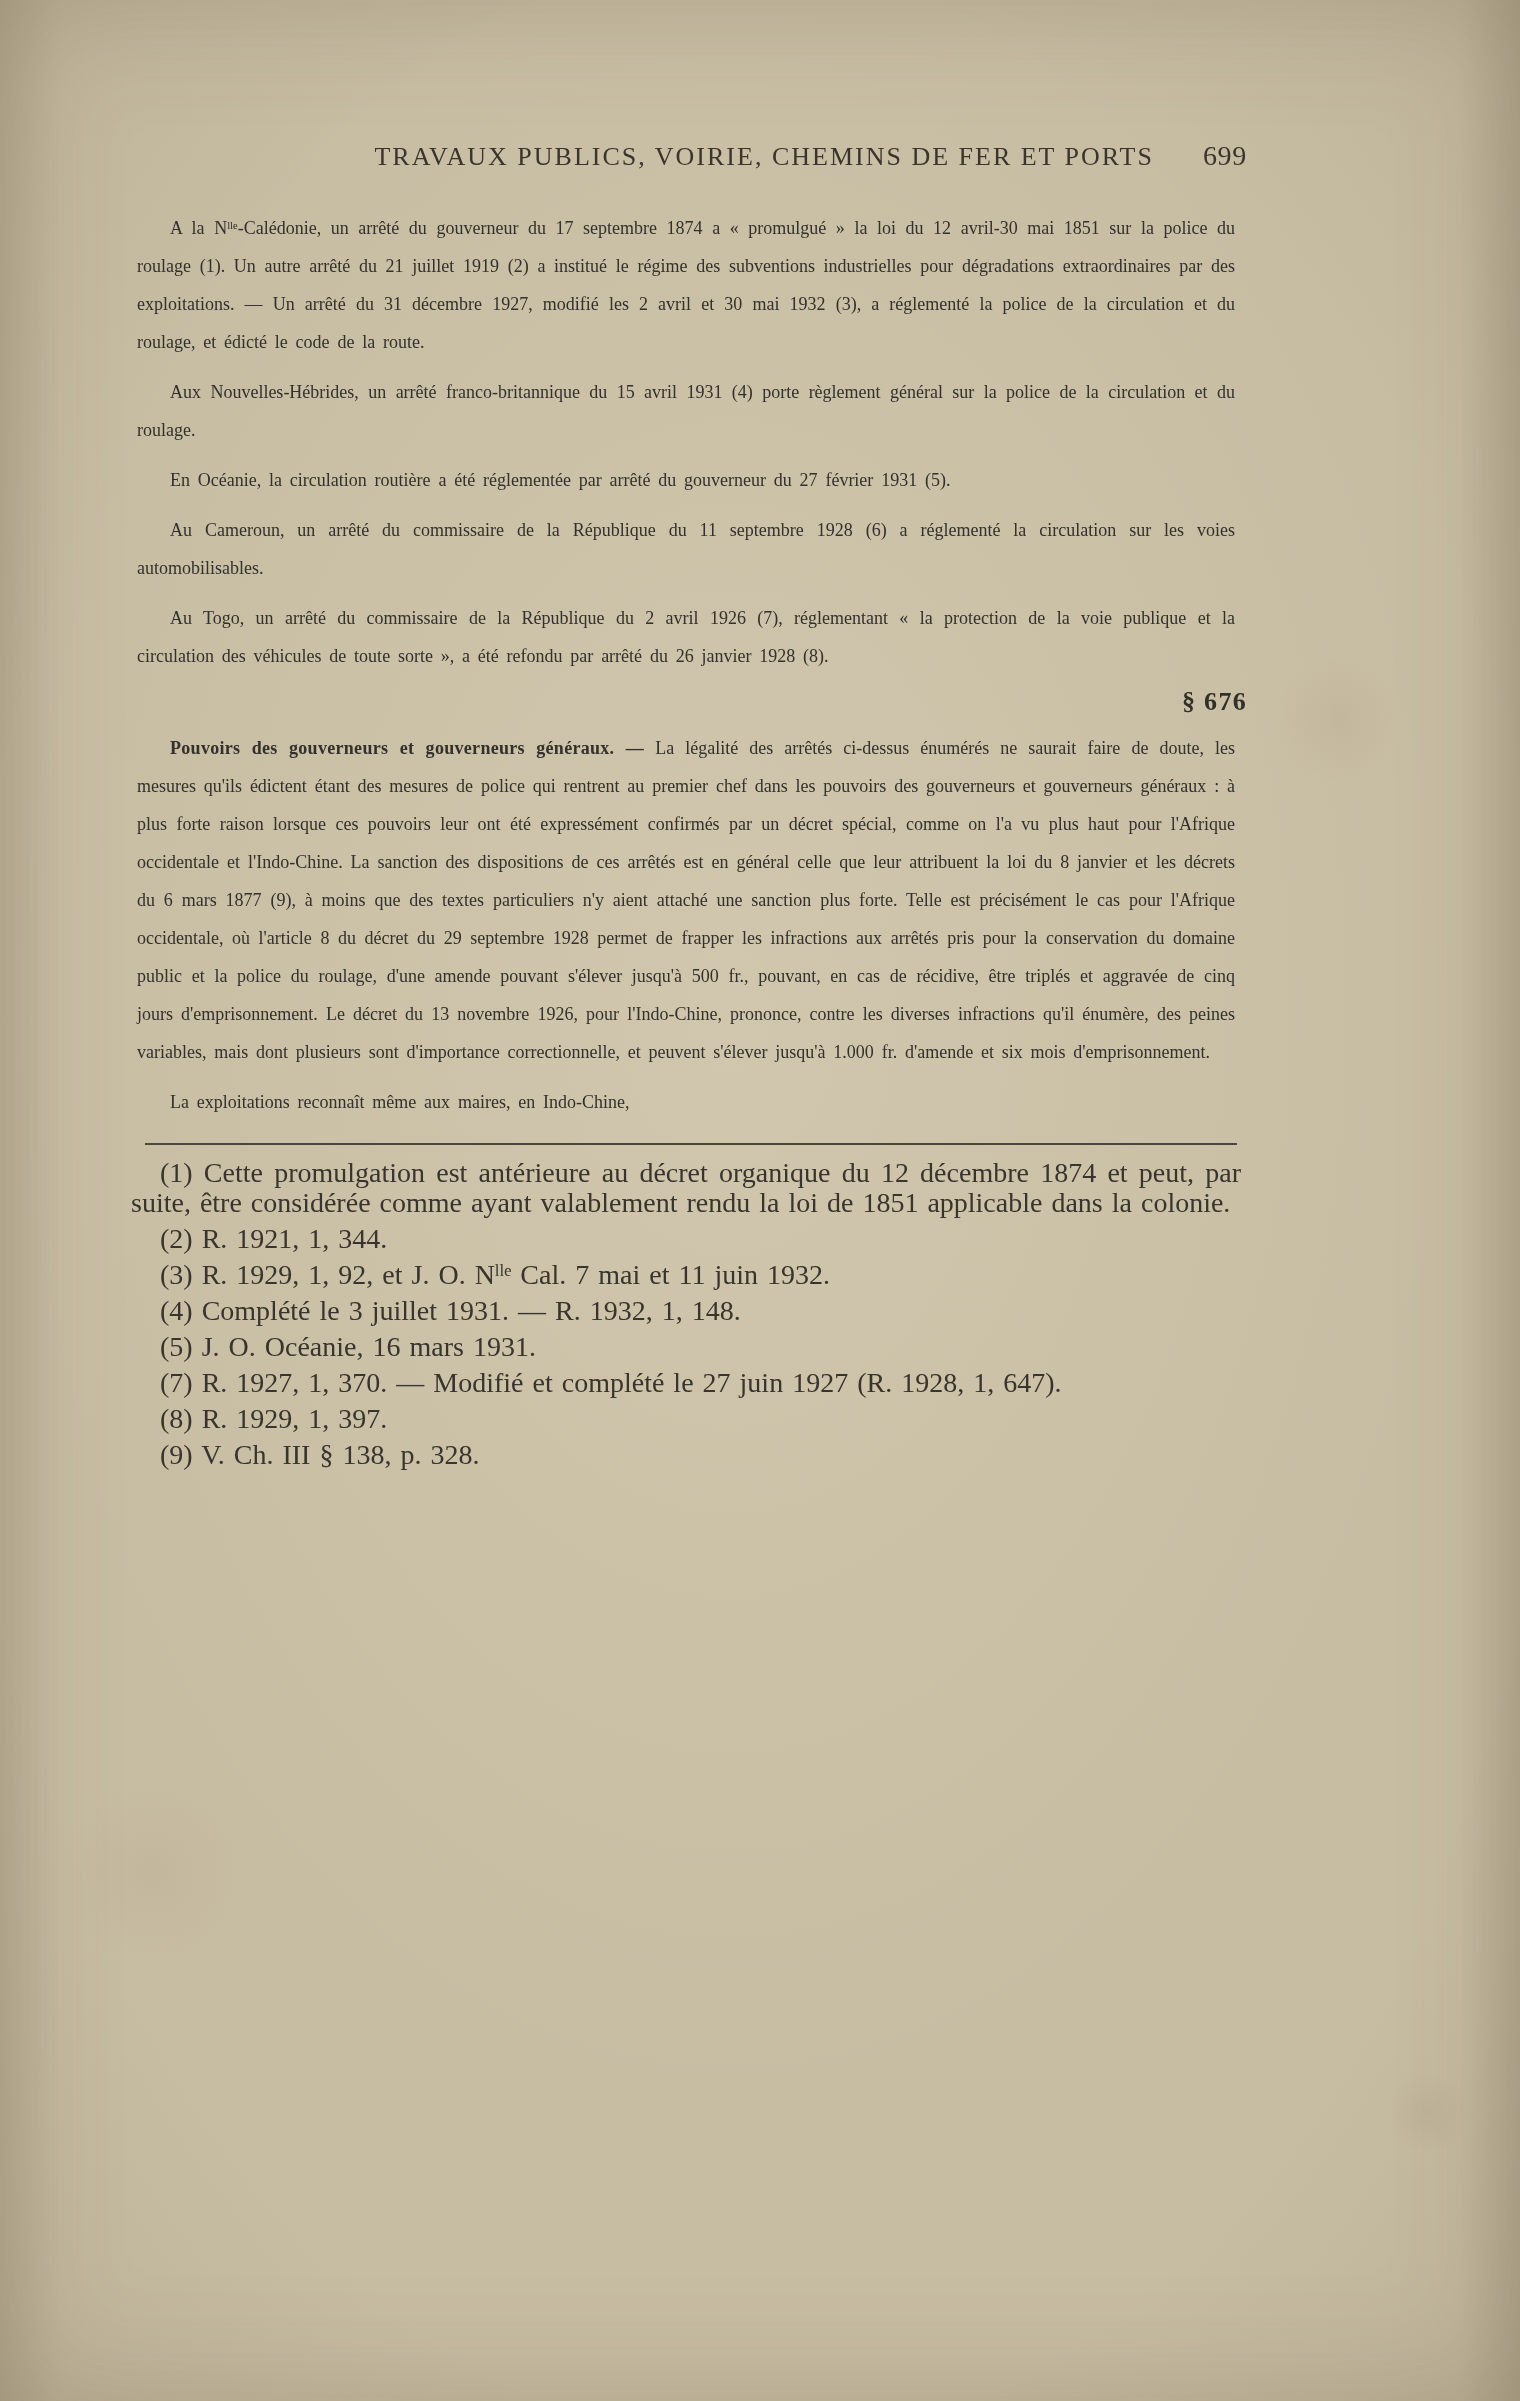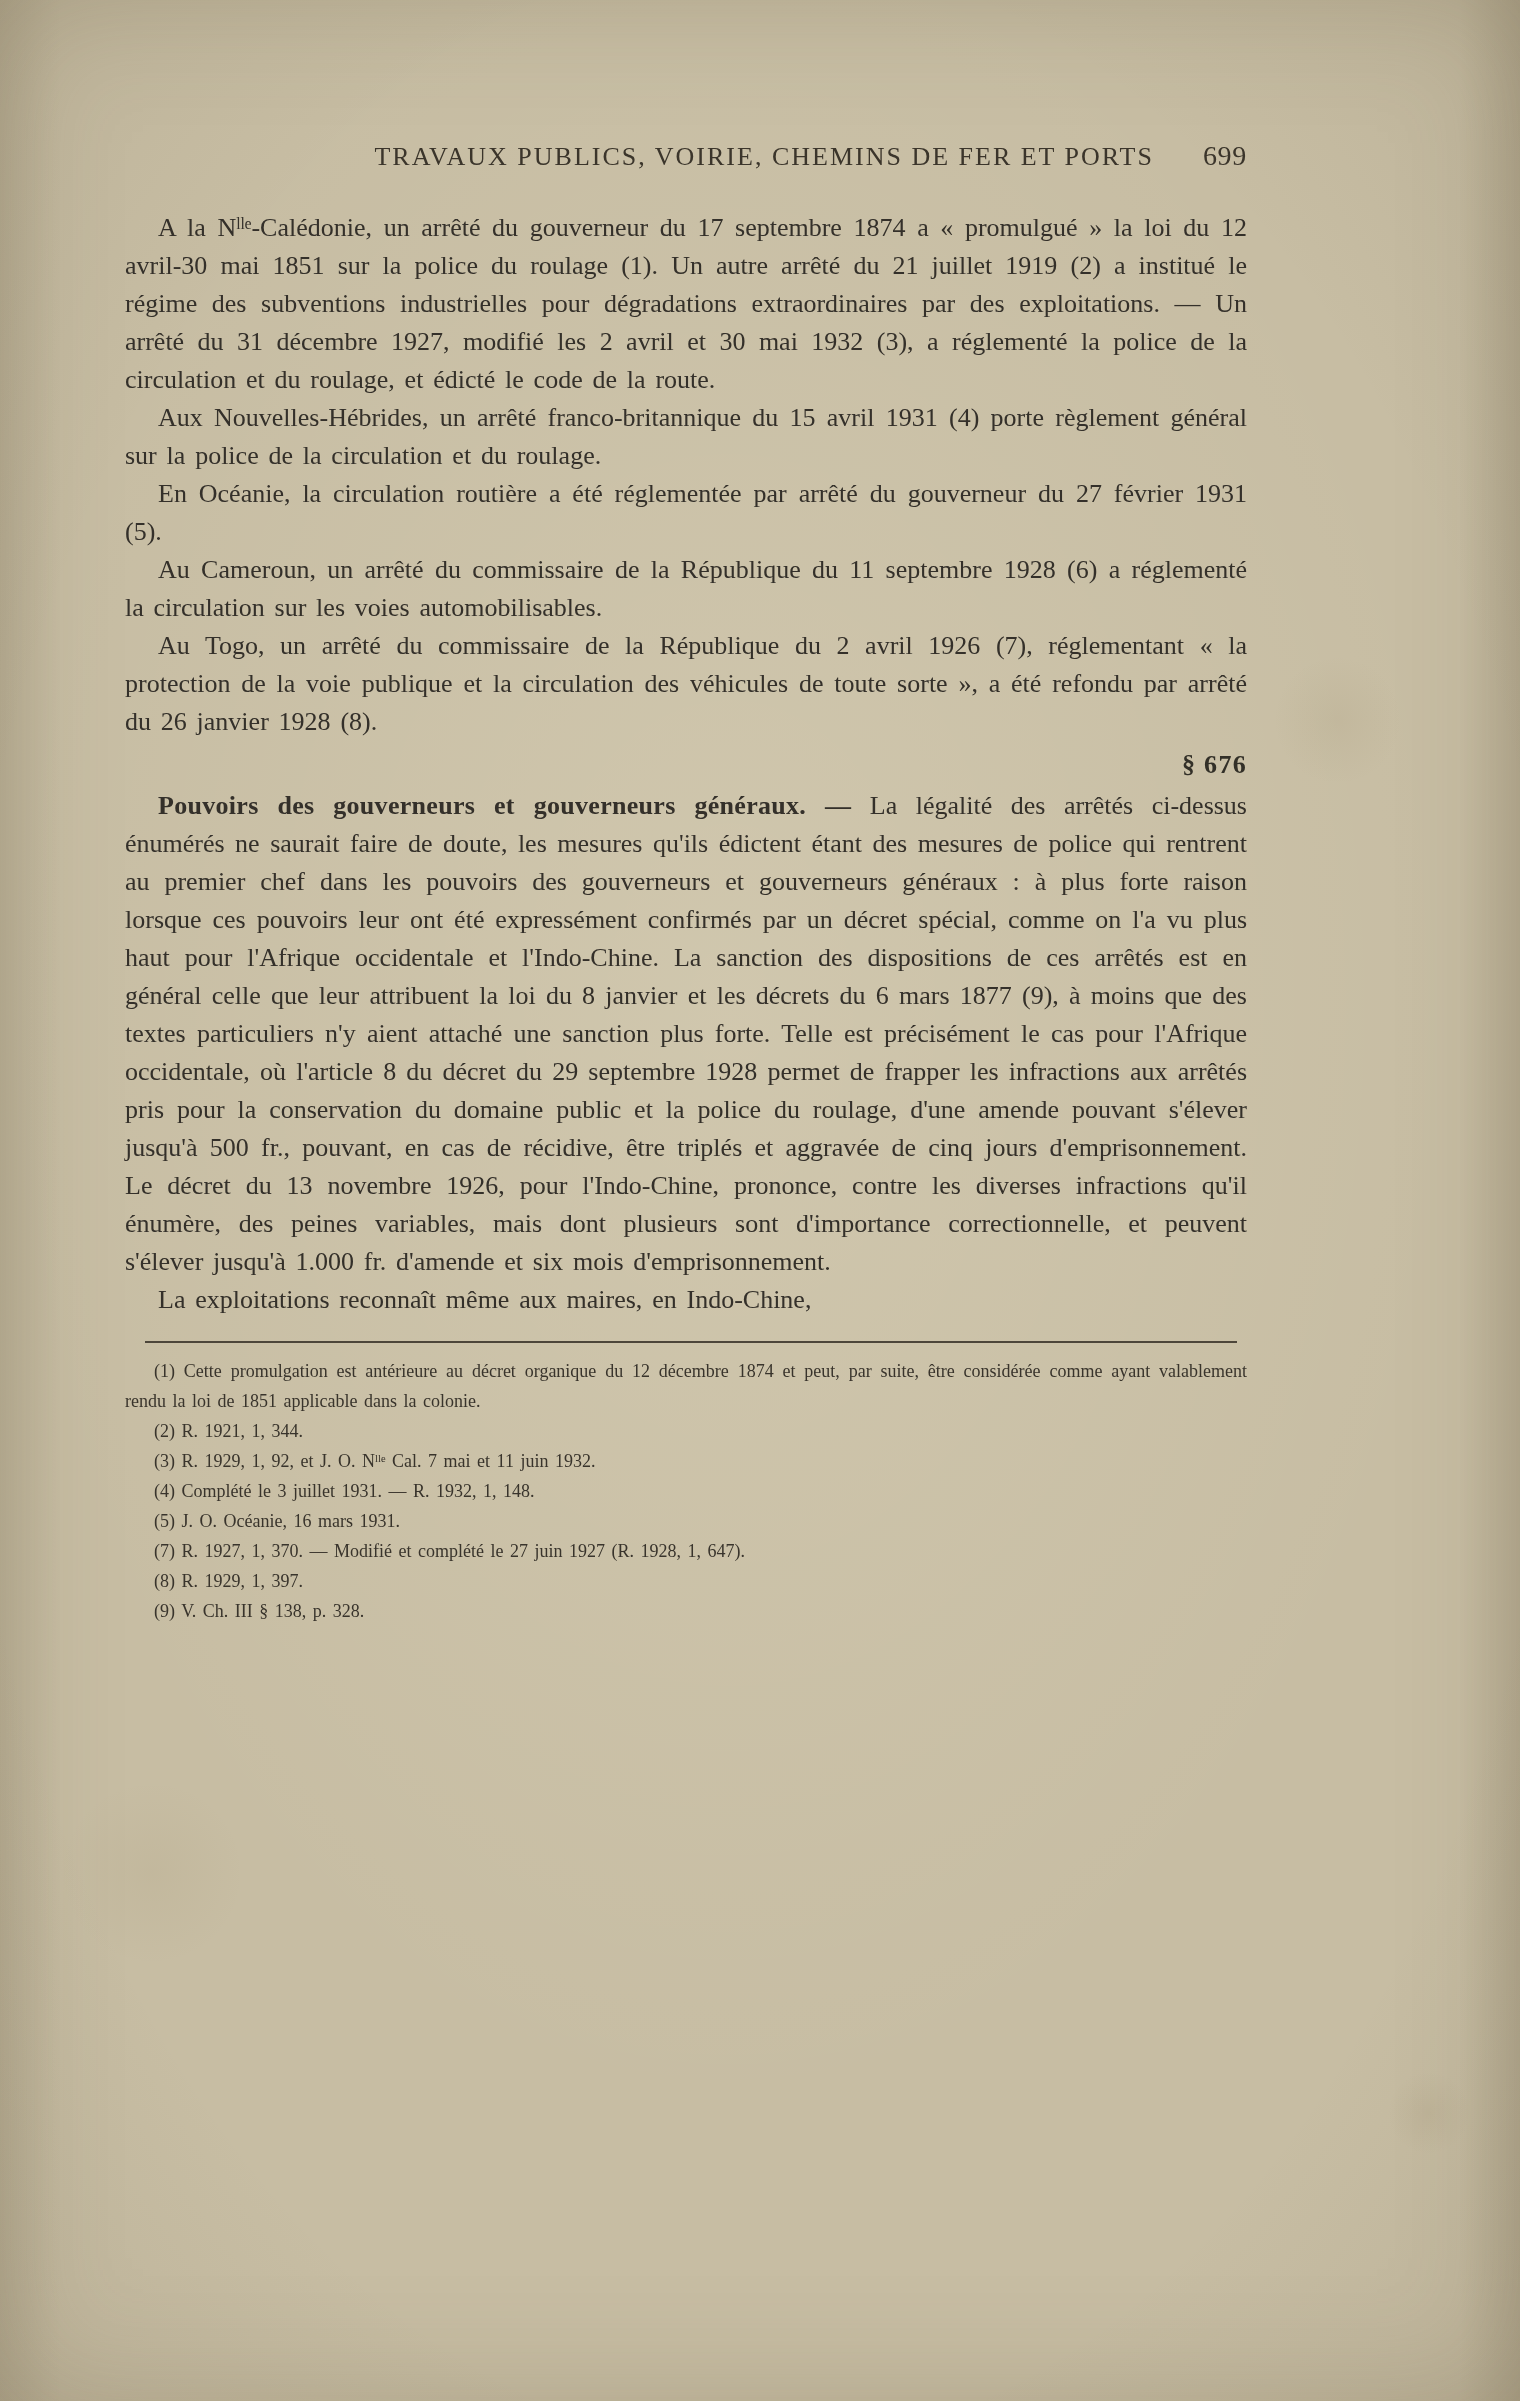--- a/index.html
+++ b/index.html
@@ -37,22 +37,22 @@
     align-items: baseline;
     gap: 49px;
     font-size: 26px;
     letter-spacing: 2px;
     color: #3b352b;
     margin-bottom: 37px;
     white-space: nowrap;
   }
   .running-head .pageno { letter-spacing: 0.7px; font-size: 28px; }
   .body-text p {
-    margin: 0;
-    font-size: 26px;
+    margin: 12px;
+    font-size: 18px;
     line-height: 38px;
     text-align: justify;
     text-indent: 33px;
     word-spacing: 3.3px;
     color: #34302a;
   }
   .section-mark {
     text-align: right;
     font-size: 26px;
     font-weight: bold;
@@ -64,22 +64,22 @@
     font-weight: bold;
     letter-spacing: 0.3px;
   }
   .footnote-rule {
     border: 0;
     border-top: 2px solid #4d463a;
     width: 1092px;
     margin: 22.4px 0 13px 20px;
   }
   .footnotes p {
-    margin: 0;
-    font-size: 18px;
+    margin: 6px;
+    font-size: 28px;
     line-height: 30px;
     text-align: justify;
     text-indent: 29px;
     word-spacing: 2px;
     color: #39342c;
   }
 </style>
 </head>
 <body>
 

